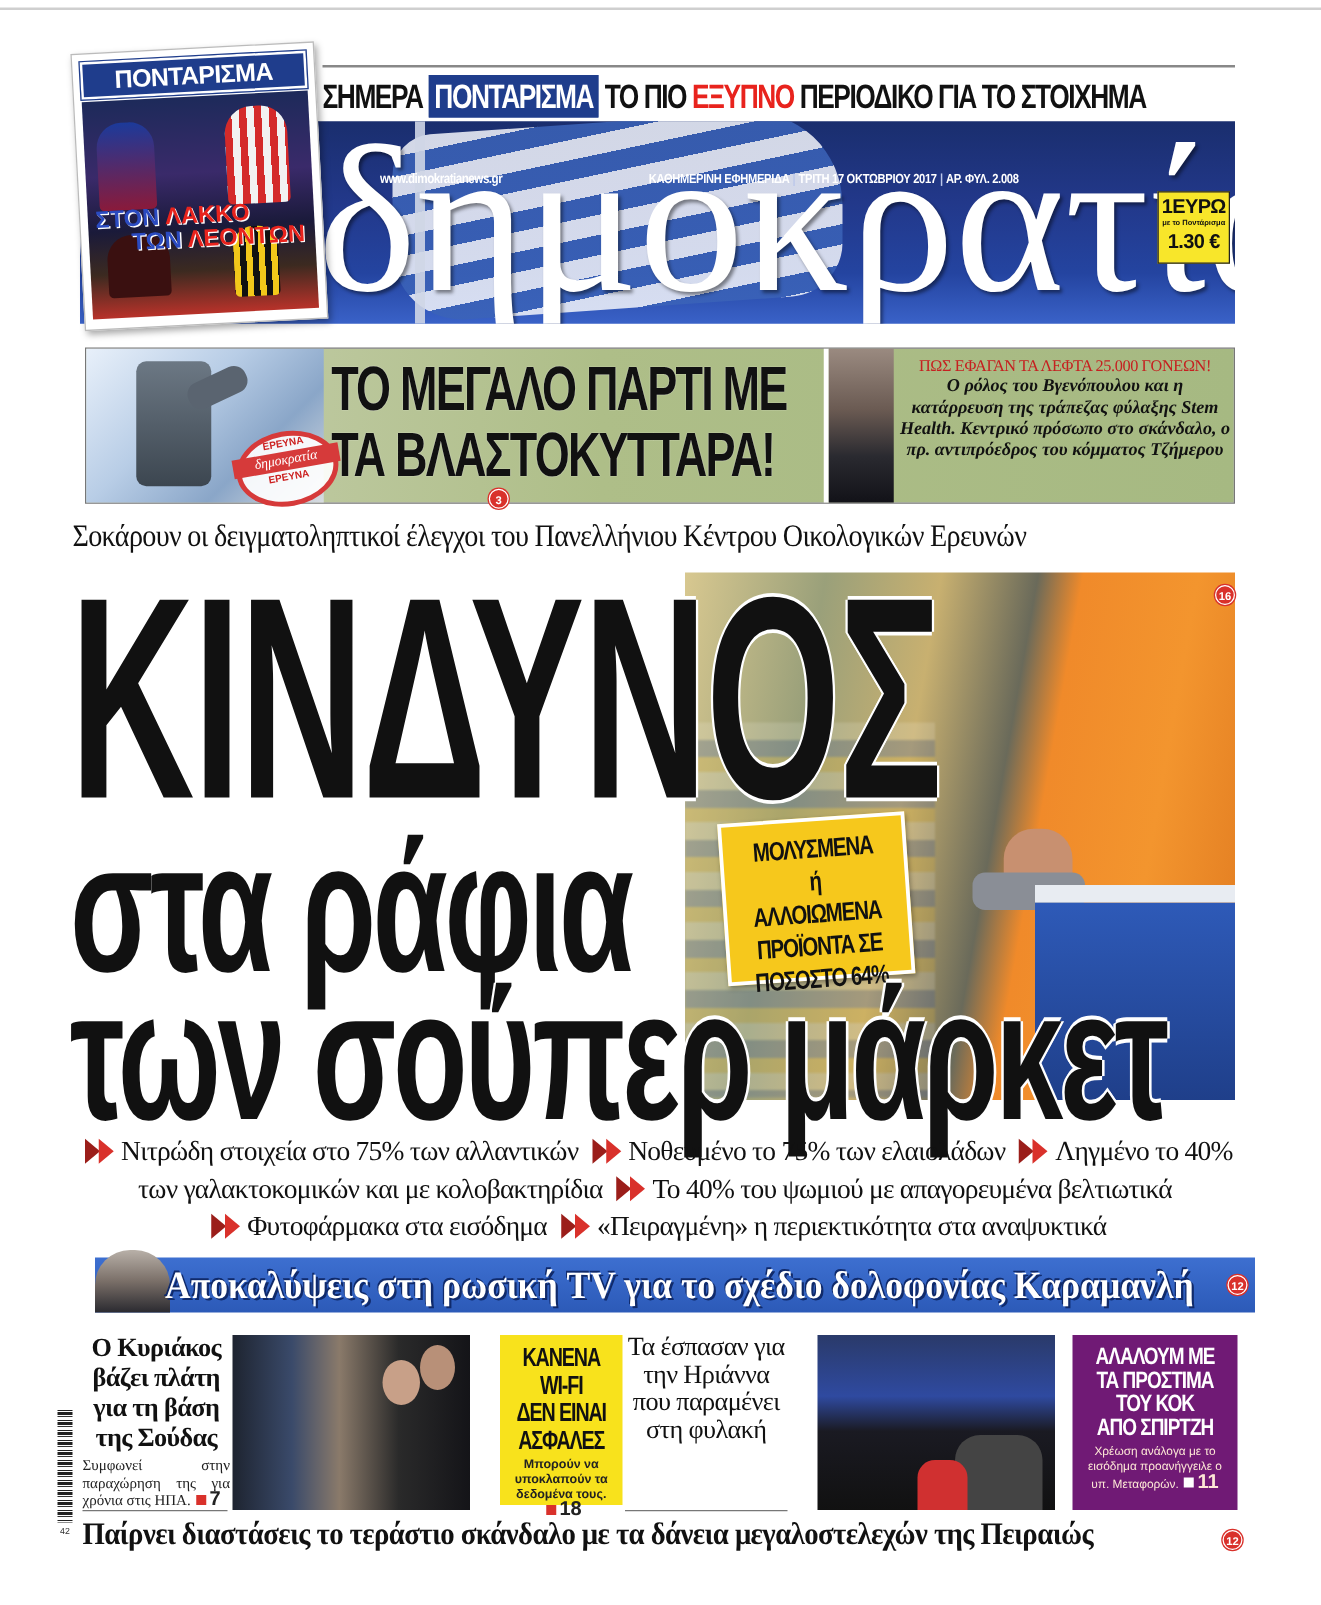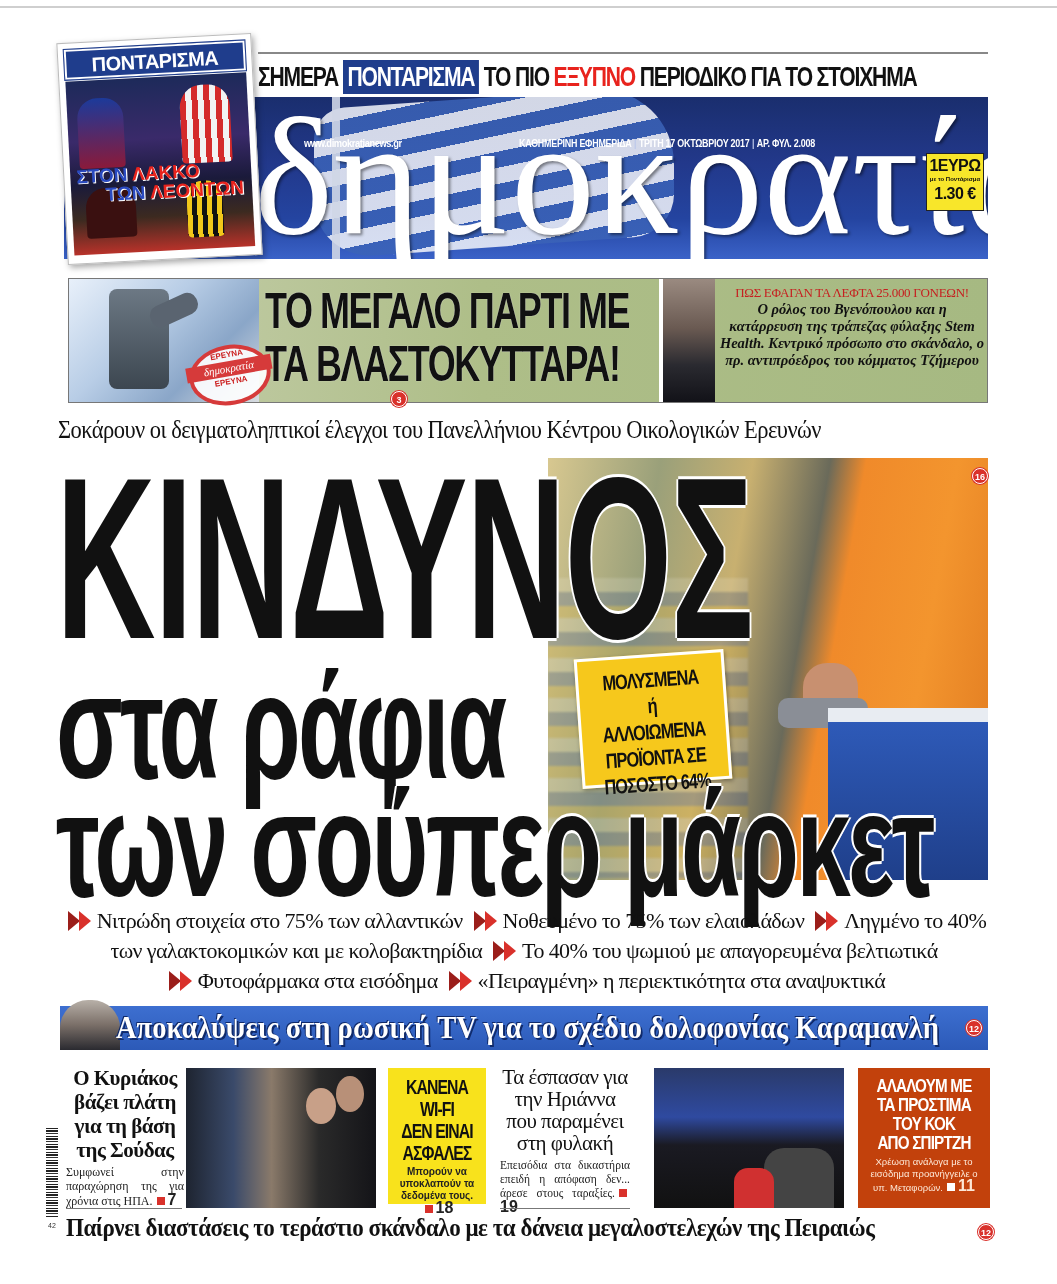--- a/index.html
+++ b/index.html
@@ -106,53 +106,53 @@
   
   .bullets { left: 56px; top: 906px; width: 936px; text-align: center; font-family: "Liberation Serif", serif; font-size: 22px; line-height: 30px;
     color: #111; letter-spacing: -0.6px; }
   .bullets .b { white-space: nowrap; }
   .arrow-icon { display: inline-block; width: 26px; height: 20px; vertical-align: -3px; margin: 0 3px 0 6px; position: relative; }
   .arrow-icon::before, .arrow-icon::after { content: ""; position: absolute; top: 0; border-top: 10px solid transparent; border-bottom: 10px solid transparent; border-left: 12px solid #d9312b; }
   .arrow-icon::before { left: 0; border-left-color: #9b1e1a; }
   .arrow-icon::after { left: 11px; }
 
   
-  .tv-banner { left: 60px; top: 1006px; width: 928px; height: 44px; background: linear-gradient(180deg, #3d6fd0 0%, #2c5ab8 100%); }
+  .tv-banner { left: 76px; top: 1006px; width: 928px; height: 44px; background: linear-gradient(180deg, #3d6fd0 0%, #2c5ab8 100%); }
   .tv-photo { position: absolute; left: 0; top: -6px; width: 60px; height: 50px; background: linear-gradient(180deg,#b8b0a8,#7a6f68 50%,#2a2a30); border-radius: 28px 28px 0 0; }
   .tv-text { position: absolute; left: 56px; top: 2px; width: 900px; font-family: "Liberation Serif", serif; font-weight: bold; font-size: 31px; line-height: 40px;
     color: #ffffff; white-space: nowrap; letter-spacing: 0px; text-shadow: 2px 2px 0 #102a6a, -1px -1px 0 #102a6a; transform: scaleX(0.92); transform-origin: left; }
 
   
   .story { position: absolute; top: 1066px; }
   .st-kyr { left: 66px; width: 118px; text-align: center; }
   .st-kyr .t { font-family: "Liberation Serif", serif; font-weight: bold; font-size: 21px; line-height: 24px; color: #111; letter-spacing: -0.5px; }
   .st-kyr .d { font-family: "Liberation Serif", serif; font-size: 12px; line-height: 14px; color: #222; text-align: justify; margin-top: 3px; }
   .st-rule { position: absolute; height: 1px; background: #777; }
   .red-sq { display: inline-block; width: 8px; height: 8px; background: #d9312b; margin: 0 3px 0 4px; vertical-align: 0px; }
   .pg-num { font-family: "Liberation Sans", sans-serif; font-weight: bold; font-size: 16px; }
 
   .photo-tsipras { left: 186px; top: 1068px; width: 190px; height: 140px; background: linear-gradient(90deg, #1e2430 0%, #3a4a6a 25%, #8a7a6a 45%, #2a2a2a 70%, #141418 100%); }
   .photo-tsipras .face1 { position: absolute; left: 120px; top: 20px; width: 30px; height: 36px; background: #c8a088; border-radius: 50%; }
   .photo-tsipras .face2 { position: absolute; left: 150px; top: 8px; width: 28px; height: 36px; background: #b89078; border-radius: 50%; }
 
-  .wifi-box { left: 388px; top: 1068px; width: 98px; height: 136px; background: #f8e21c; text-align: center; padding-top: 8px; }
+  .wifi-box { left: 400px; top: 1068px; width: 98px; height: 136px; background: #f8e21c; text-align: center; padding-top: 8px; }
   .wifi-box .t span { display: block; font-family: "Liberation Sans", sans-serif; font-weight: bold; font-size: 21px; line-height: 22px; letter-spacing: -1.2px; color: #111;
     transform: scaleX(0.75); }
   .wifi-box .d { font-family: "Liberation Sans", sans-serif; font-weight: bold; font-size: 10px; line-height: 12px; color: #222; padding: 2px 6px 0; }
 
   .st-iri { left: 500px; width: 130px; text-align: center; }
   .st-iri .t { font-family: "Liberation Serif", serif; font-size: 21px; line-height: 22px; color: #111; letter-spacing: -0.5px; }
   .st-iri .d { font-family: "Liberation Serif", serif; font-size: 11.5px; line-height: 14px; color: #222; text-align: justify; margin-top: 4px; }
 
   .photo-riot { left: 654px; top: 1068px; width: 190px; height: 140px;
     background: linear-gradient(180deg, #2a3a6a 0%, #2f4aa0 35%, #1a1a22 55%, #111 100%); overflow: hidden; }
   .photo-riot .p1 { position: absolute; left: 110px; top: 80px; width: 70px; height: 60px; background: #444; border-radius: 20px 20px 0 0; }
   .photo-riot .p2 { position: absolute; left: 80px; top: 100px; width: 40px; height: 40px; background: #d03030; border-radius: 14px 14px 0 0; }
 
-  .kok-box { left: 858px; top: 1068px; width: 132px; height: 140px; background: #c2410c; text-align: center; padding-top: 8px; }
+  .kok-box { left: 858px; top: 1068px; width: 132px; height: 140px; background: #701a75; text-align: center; padding-top: 8px; }
   .kok-box .t span { display: block; font-family: "Liberation Sans", sans-serif; font-weight: bold; font-size: 19px; line-height: 19px; color: #fff; letter-spacing: -1px;
     transform: scaleX(0.8); }
   .kok-box .d { font-family: "Liberation Sans", sans-serif; font-size: 9.5px; line-height: 12px; color: #fde7d6; padding: 4px 6px 0; }
 
   .barcode { left: 46px; top: 1128px; width: 12px; height: 90px;
     background: repeating-linear-gradient(180deg, #222 0 1px, #fff 1px 2px, #222 2px 4px, #fff 4px 5px, #333 5px 6px, #fff 6px 8px); }
   .barcode-num { left: 44px; top: 1222px; width: 16px; font-family: "Liberation Sans", sans-serif; font-size: 7px; color: #333; line-height: 8px; text-align: center; }
 
   .bottom-line { left: 66px; top: 1212px; width: 930px; font-family: "Liberation Serif", serif; font-weight: bold; font-size: 25px; line-height: 32px;
     color: #111; white-space: nowrap; letter-spacing: -0.5px; transform: scaleX(0.92); transform-origin: left; }
@@ -274,21 +274,20 @@
     <span>ΚΑΝΕΝΑ</span>
     <span>WI-FI</span>
     <span>ΔΕΝ ΕΙΝΑΙ</span>
     <span>ΑΣΦΑΛΕΣ</span>
   </div>
   <div class="d"><span>Μπορούν να υποκλαπούν τα δεδομένα τους.</span><span class="red-sq"></span><span class="pg-num">18</span></div>
 </div>
 
 <div class="story st-iri">
   <div class="t">Τα έσπασαν για την Ηριάννα που παραμένει στη φυλακή</div>
-  <div class="d"><span>Επεισόδια στα δικαστήρια επειδή η απόφαση δεν... άρεσε στους ταραξίες.</span><span class="red-sq"></span><span class="pg-num">19</span></div>
 </div>
 <div class="st-rule" style="left:500px; top:1208px; width:130px;"></div>
 
 <div class="abs photo-riot">
   <div class="p1"></div>
   <div class="p2"></div>
 </div>
 
 <div class="abs kok-box">
   <div class="t">

